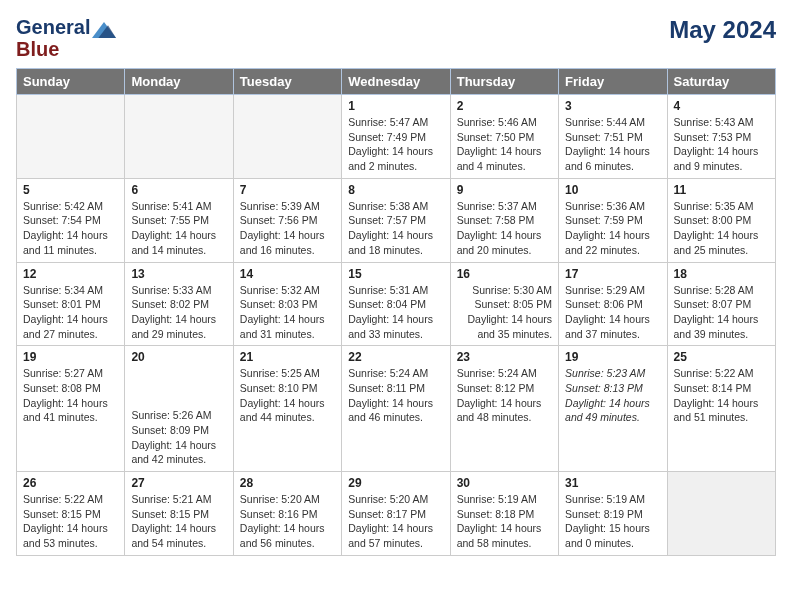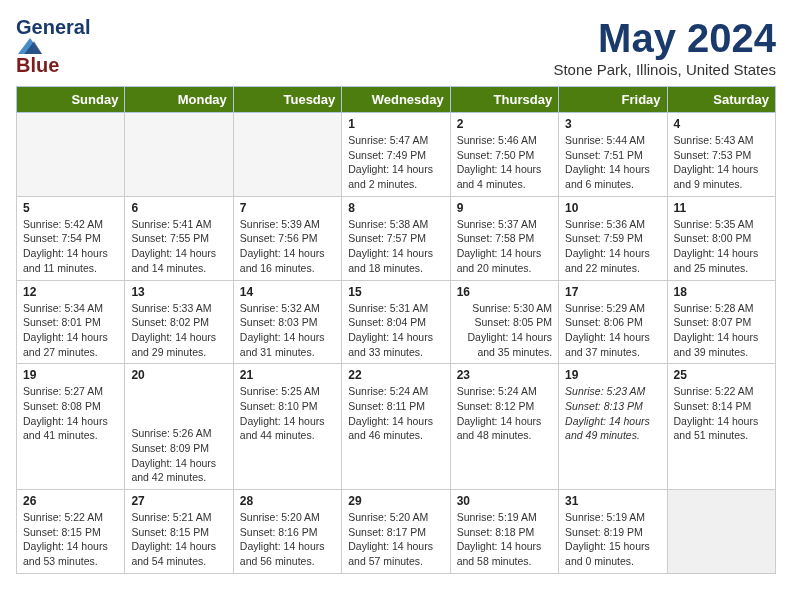--- a/index.html
+++ b/index.html
@@ -30,44 +30,43 @@
     .logo-blue {
       color: #7f1d1d;
     }
     .logo-icon {
       width: 24px;
       height: 16px;
       margin-left: 2px;
     }
     .logo-row {
       display: flex;
-      align-items: flex-start;
-      flex-direction: column;
+      align-items: flex-end;
     }
     .title-area {
       text-align: right;
     }
     .month-title {
-      font-size: 40px;
+      font-size: 24px;
       font-weight: bold;
       color: #1a3a6b;
     }
     .location-title {
       font-size: 15px;
       color: #333;
     }
     table {
       width: 100%;
       border-collapse: collapse;
       table-layout: fixed;
     }
     th {
-      background: #4d7c0f;
+      background: #737373;
       color: #fff;
-      text-align: right;
+      text-align: left;
       padding: 5px 6px;
       font-size: 13px;
       font-weight: bold;
       border: 1px solid #b0c4de;
     }
     td {
       vertical-align: top;
       border: 1px solid #ccc;
       padding: 4px 6px;
       height: 80px;
@@ -103,21 +102,20 @@
       <span class="logo-text">General</span>
       <svg class="logo-icon" viewBox="0 0 30 20">
         <polygon points="0,20 15,0 30,20" fill="#2a7abf" opacity="0.85"></polygon>
         <polygon points="8,20 20,4 30,20" fill="#1a3a6b" opacity="0.7"></polygon>
       </svg>
     </div>
     <span class="logo-text logo-blue">Blue</span>
   </div>
   <div class="title-area">
     <div class="month-title">May 2024</div>
-    <div class="location-title">Stone Park, Illinois, United States</div>
   </div>
 </div>
 
 <table>
   <thead>
     <tr>
     <th>Sunday</th>
         <th>Monday</th>
         <th>Tuesday</th>
         <th>Wednesday</th>

